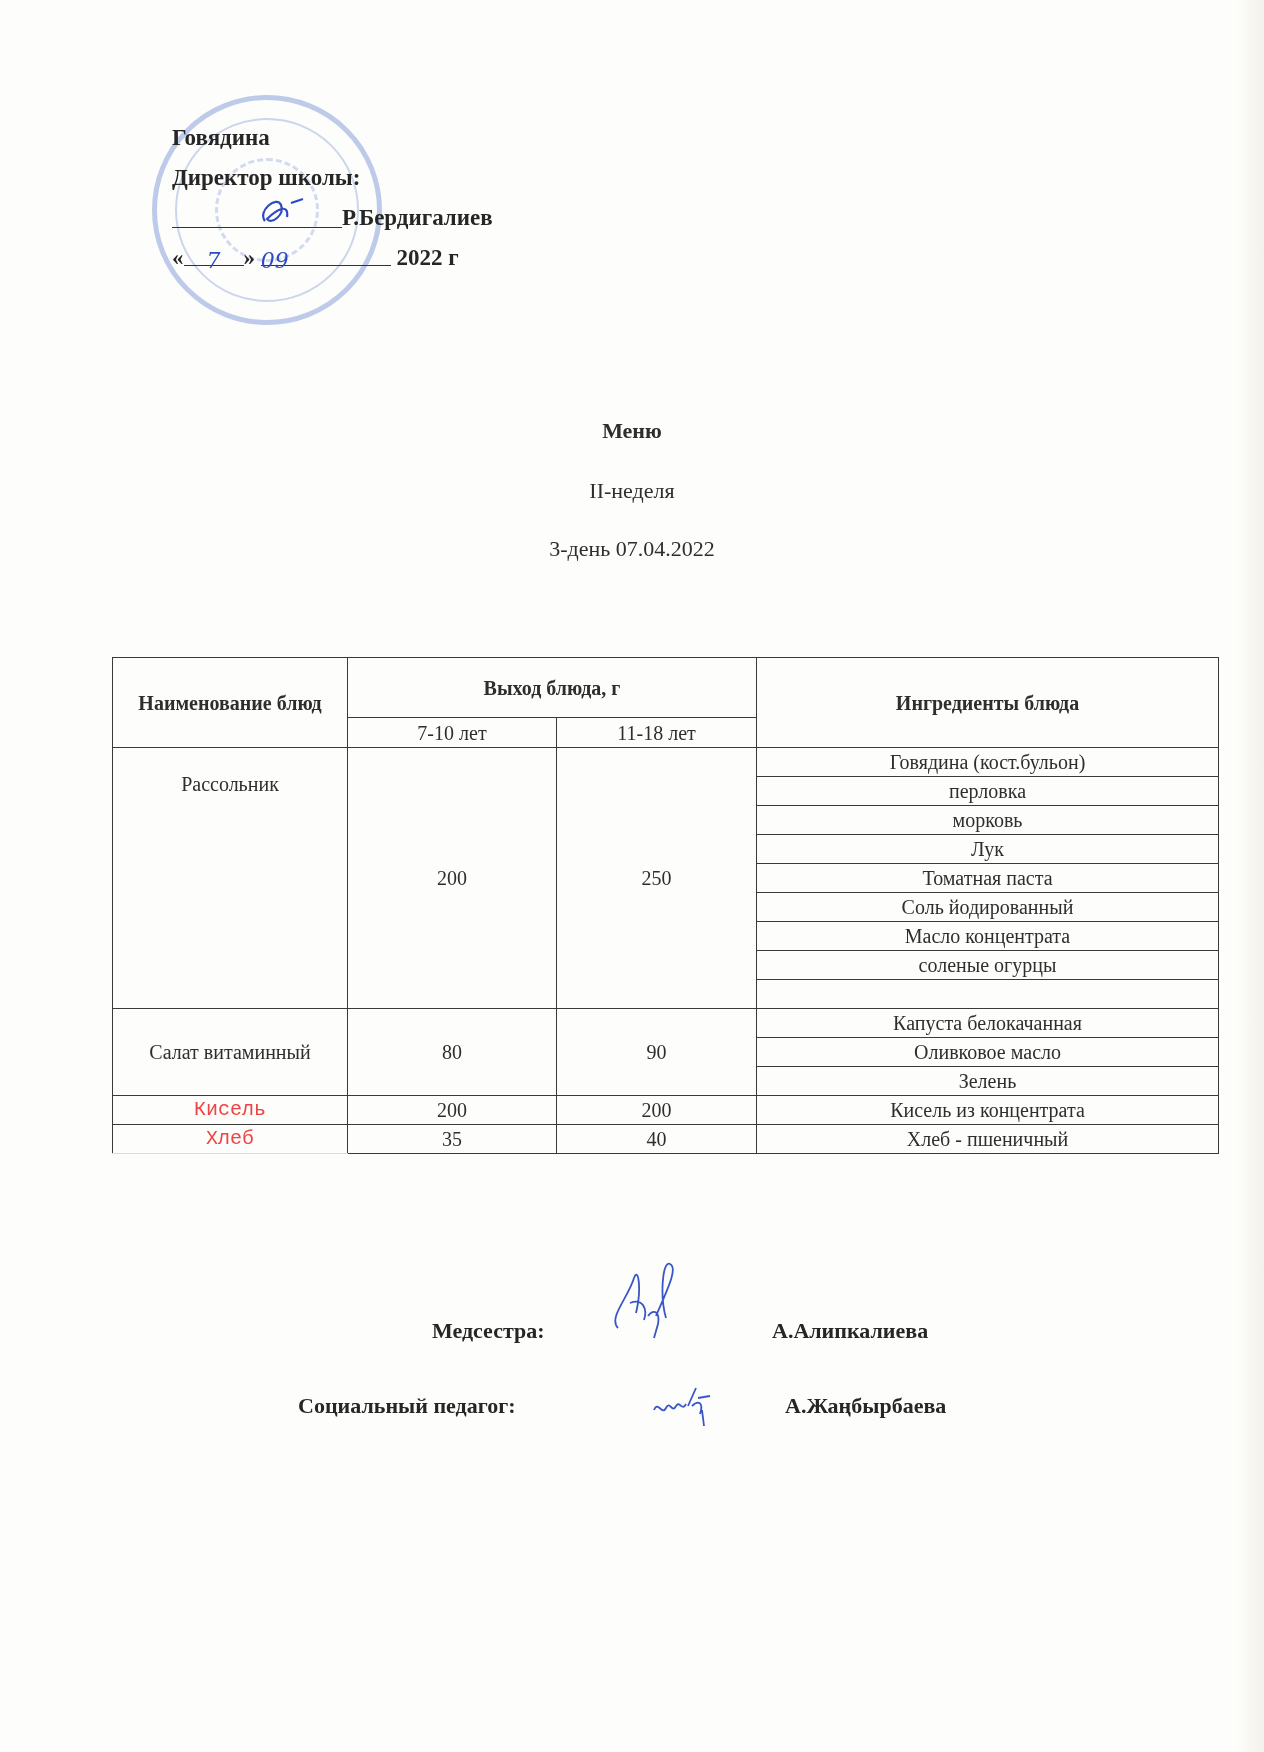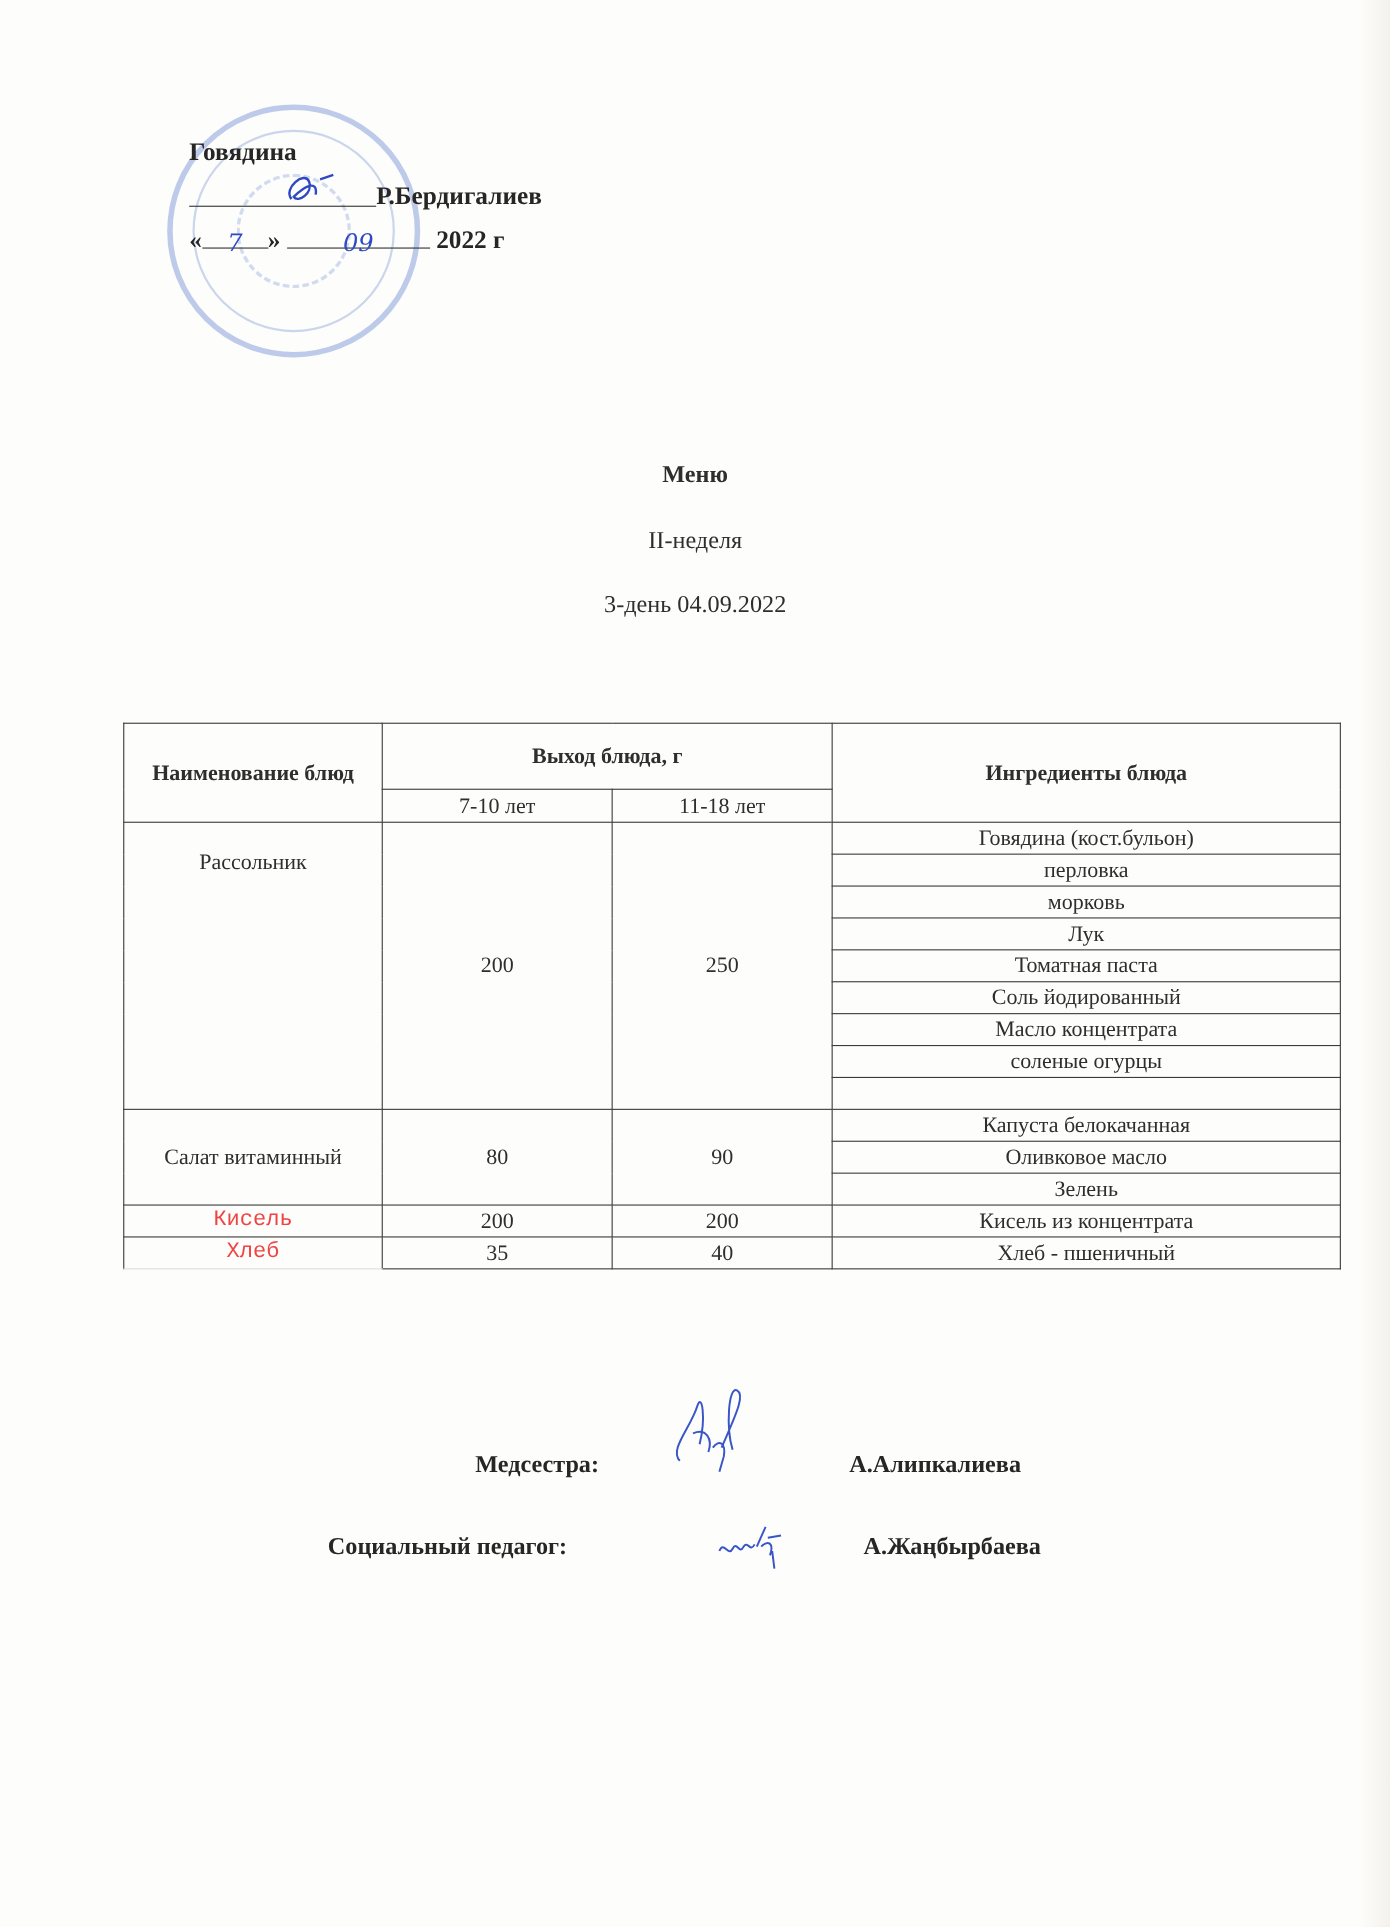--- a/index.html
+++ b/index.html
@@ -67,29 +67,30 @@
 </style>
 </head>
 <body>
 
 <div class="right-shade"></div>
 
 <div class="stamp"></div>
 
 <div class="approve">
   <div class="line">Говядина</div>
+  <div class="line">Директор школы:</div>
   <div class="line"><span class="uline" style="width:170px;"><svg class="scribble" width="80" height="40" style="left:75px;top:-12px;" viewBox="0 0 80 40">
           <path d="M18 30 C 10 20, 30 4, 34 14 C 38 24, 24 34, 20 28 C 30 18, 42 12, 40 26 M44 12 L 56 8" fill="none" stroke="#2d49c4" stroke-width="2.2"></path>
         </svg></span><span>Р.Бердигалиев</span></div>
-  <div class="line"><span>«</span><span class="uline" style="width:60px;text-align:center;"><span class="handwrite" style="position:static;font-size:22px;">7</span></span><span>»</span> <span class="uline" style="width:130px;text-align:center;"><span class="handwrite" style="position:static;font-size:22px;">09</span></span> <span>2022 г</span></div>
+  <div class="line"><span>«</span><span class="uline" style="width:60px;text-align:center;"><span class="handwrite" style="position:static;font-size:22px;">7</span></span><span>»</span> <span class="uline" style="width:130px;"><span class="handwrite" style="position:static;font-size:22px;">09</span></span> <span>2022 г</span></div>
 </div>
 
 <div class="titles t-menu">Меню</div>
 <div class="titles t-week">II-неделя</div>
-<div class="titles t-day">3-день  04.09.2022</div>
+<div class="titles t-day">3-день  07.04.2022</div>
 
 <table class="menu">
   <colgroup>
     <col class="col1">
       <col class="col2">
       <col class="col3">
       <col class="col4">
   </colgroup>
   <tbody>
       <tr class="h1">

